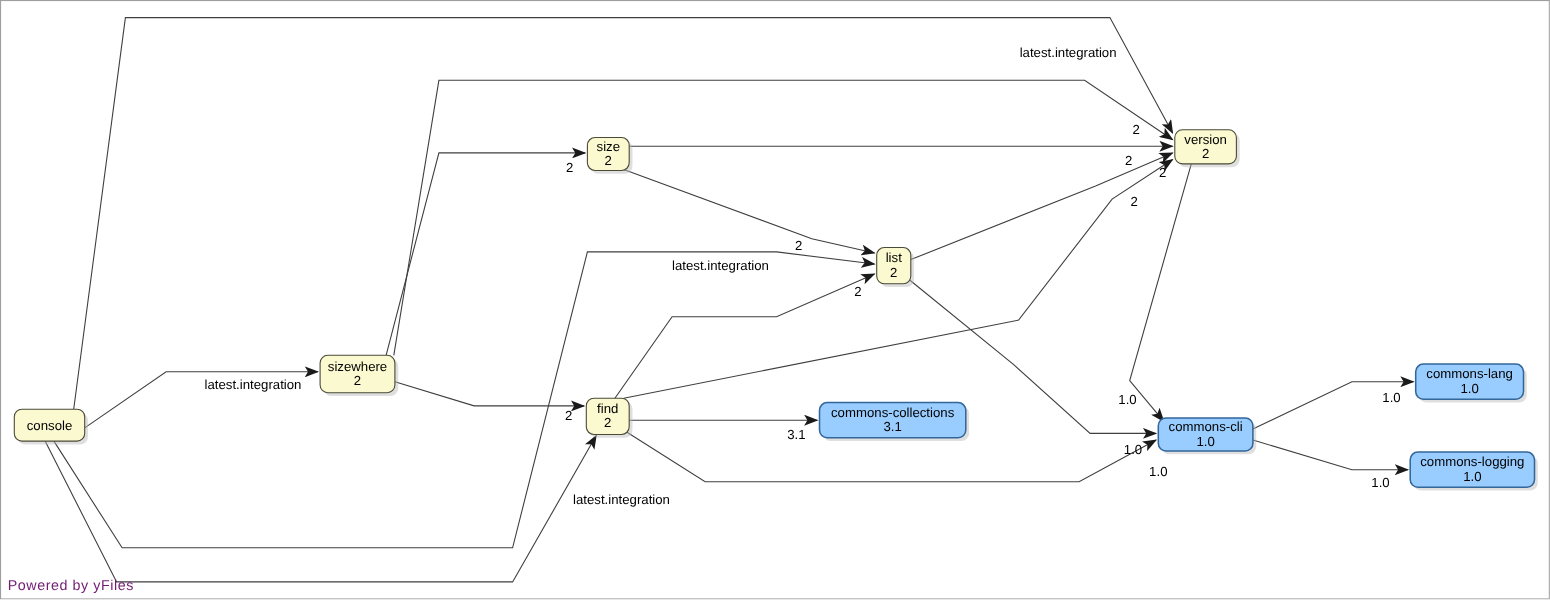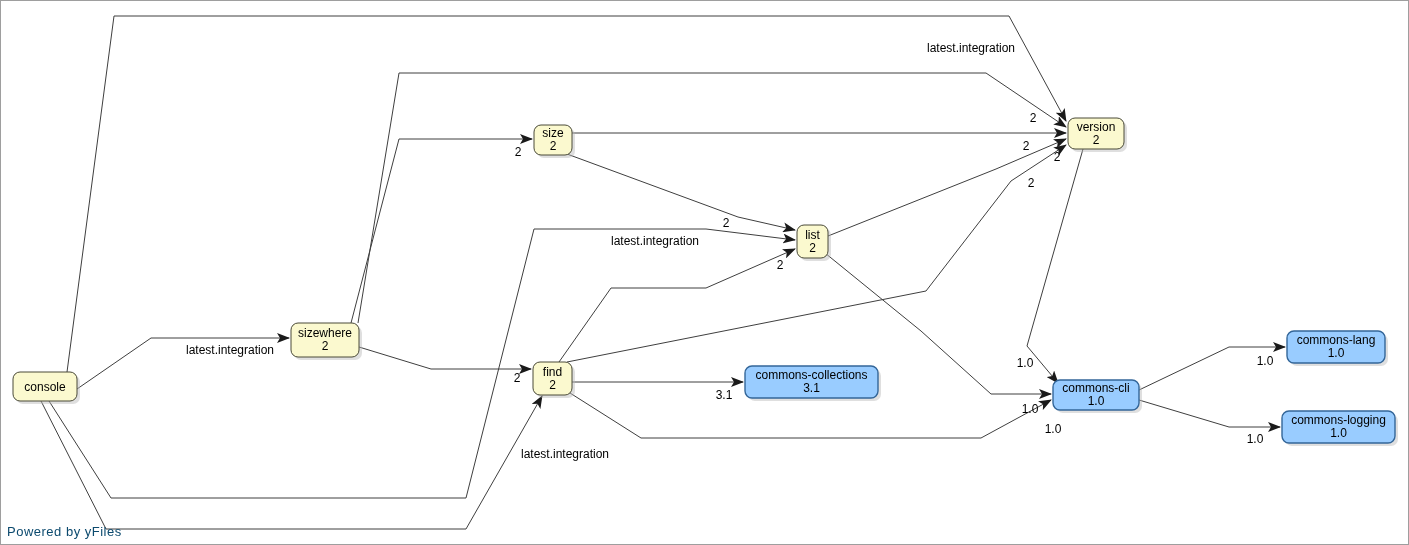--- a/index.html
+++ b/index.html
@@ -129,14 +129,14 @@
           <text x="1335" y="356" class="node-label" fill="#000000">1.0</text>
         </g>
         <g>
           <rect x="1284" y="413" width="113" height="32" rx="7" ry="7" class="node-shadow" fill="#B8B8B8"></rect>
           <rect x="1281" y="410" width="113" height="32" rx="7" ry="7" fill="#99CCFF" stroke="#336699" stroke-width="1.4"></rect>
           <text x="1337.5" y="423" class="node-label" fill="#000000">commons-logging</text>
           <text x="1337.5" y="436" class="node-label" fill="#000000">1.0</text>
         </g>
       </g>
   </svg>
-  <div class="watermark" style="color: #0c4a6e;">Powered by yFiles</div>
+  <div class="watermark" style="color: #701a75;">Powered by yFiles</div>
 </div>
 
 </body></html>

